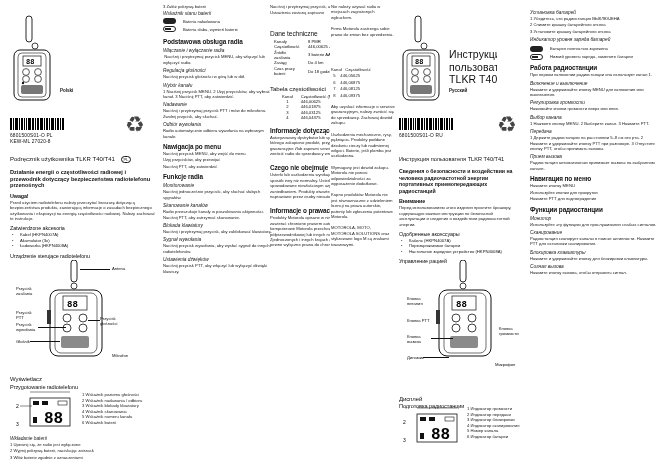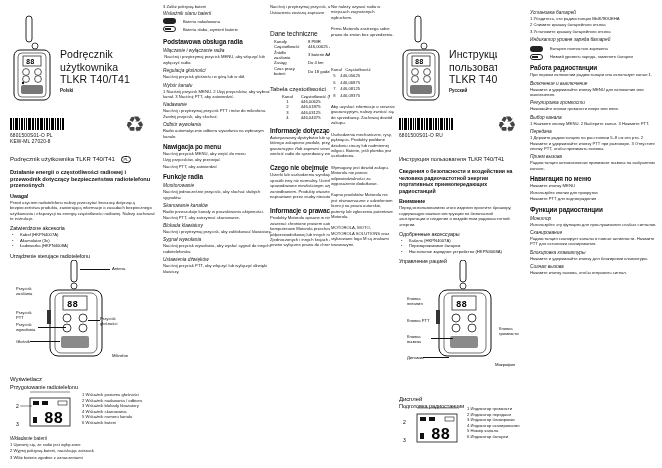--- a/index.html
+++ b/index.html
@@ -48,25 +48,20 @@
       <rect x="8" y="39" width="28" height="44" rx="4" fill="#fff" stroke="#111" stroke-width="0.6"></rect>
       <rect x="13" y="42" width="18" height="10" fill="#fff" stroke="#111" stroke-width="0.7"></rect>
       <text x="16" y="50" font-size="7" font-family="Liberation Mono, monospace" font-weight="bold">88</text>
       <circle cx="16" cy="58" r="3.4" fill="#fff" stroke="#111" stroke-width="0.7"></circle>
       <circle cx="28" cy="58" r="3.4" fill="#fff" stroke="#111" stroke-width="0.7"></circle>
       <circle cx="16" cy="65" r="3.4" fill="#fff" stroke="#111" stroke-width="0.7"></circle>
       <circle cx="28" cy="65" r="3.4" fill="#fff" stroke="#111" stroke-width="0.7"></circle>
       <rect x="11" y="71" width="22" height="9" rx="2" fill="#777"></rect>
       <circle cx="13" cy="69" r="1.2" fill="#111"></circle>
     </svg>
-    <div class="cover-title" style="left:60px;top:48px;">
-      <div>Podręcznik</div>
-      <div>użytkownika</div>
-      <div>TLKR T40/T41</div>
-    </div>
     <div class="lang" style="left:60px;top:88px;">Polski</div>
 
     <div class="barcode" style="left:10px;top:118px;">
       <span style="width:2px"></span>
         <span style="width:1px"></span>
         <span style="width:3px"></span>
         <span style="width:1px"></span>
         <span style="width:2px"></span>
         <span style="width:1px"></span>
         <span style="width:1px"></span>

